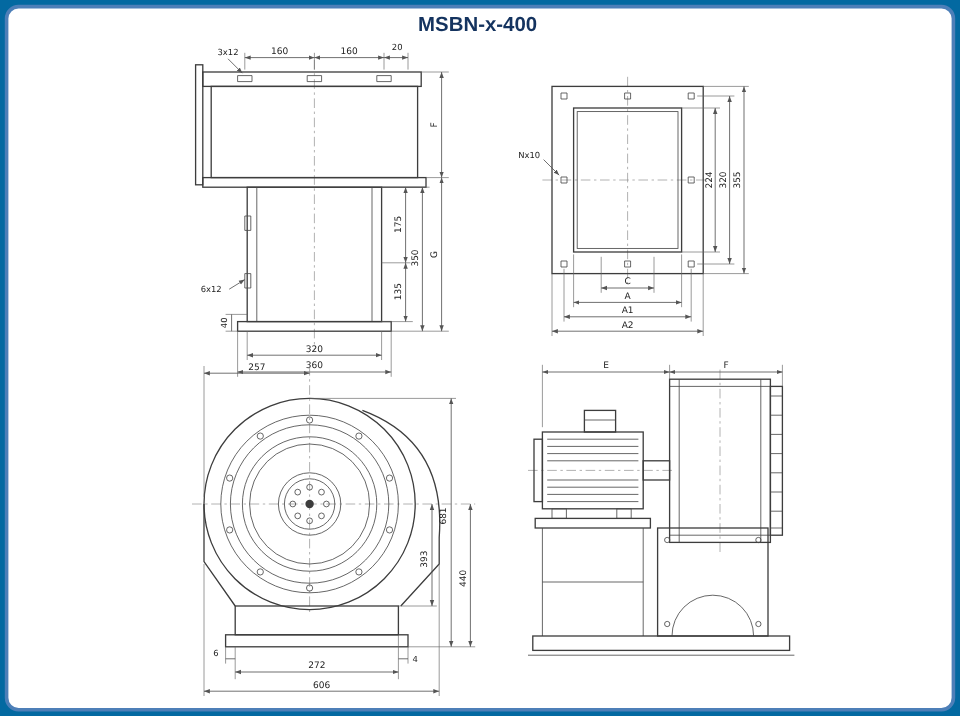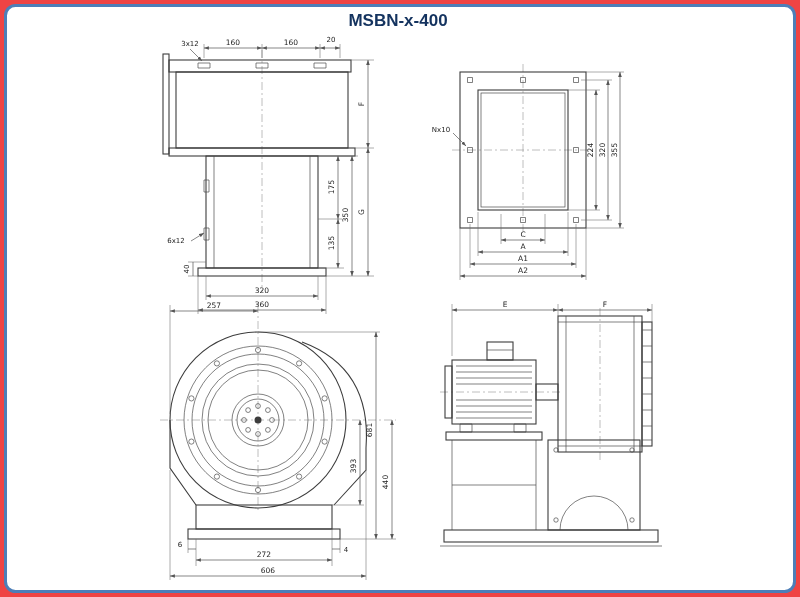--- a/index.html
+++ b/index.html
@@ -1,16 +1,16 @@
 <!DOCTYPE html>
 <html><head>
 <meta charset="utf-8">
 <style>
   html,body{margin:0;padding:0;background:#ffffff;}
-  .page{width:800px;height:597px;position:relative;background:#ef4444;text-align:right;}
+  .page{width:800px;height:597px;position:relative;background:#0369a1;text-align:right;}
   svg{display:block;}
   .ln{fill:none;stroke:#3d3d3d;stroke-width:1.1;}
   .ln2{fill:none;stroke:#4a4a4a;stroke-width:0.7;}
   .cl{fill:none;stroke:#8a8a8a;stroke-width:0.55;stroke-dasharray:8 3 2 3;}
   .ext{fill:none;stroke:#666;stroke-width:0.55;}
   .dim{fill:none;stroke:#555;stroke-width:0.7;}
   .frame{fill:#ffffff;stroke:#4d7fb8;stroke-width:3;}
   text.dt{font-family:"DejaVu Sans",sans-serif;font-size:7.5px;fill:#222;text-anchor:middle;}
   text.dts{font-family:"DejaVu Sans",sans-serif;font-size:7px;fill:#222;text-anchor:middle;}
   text.title{font-family:"Liberation Sans",sans-serif;font-size:17px;font-weight:bold;fill:#14335f;text-anchor:middle;}

